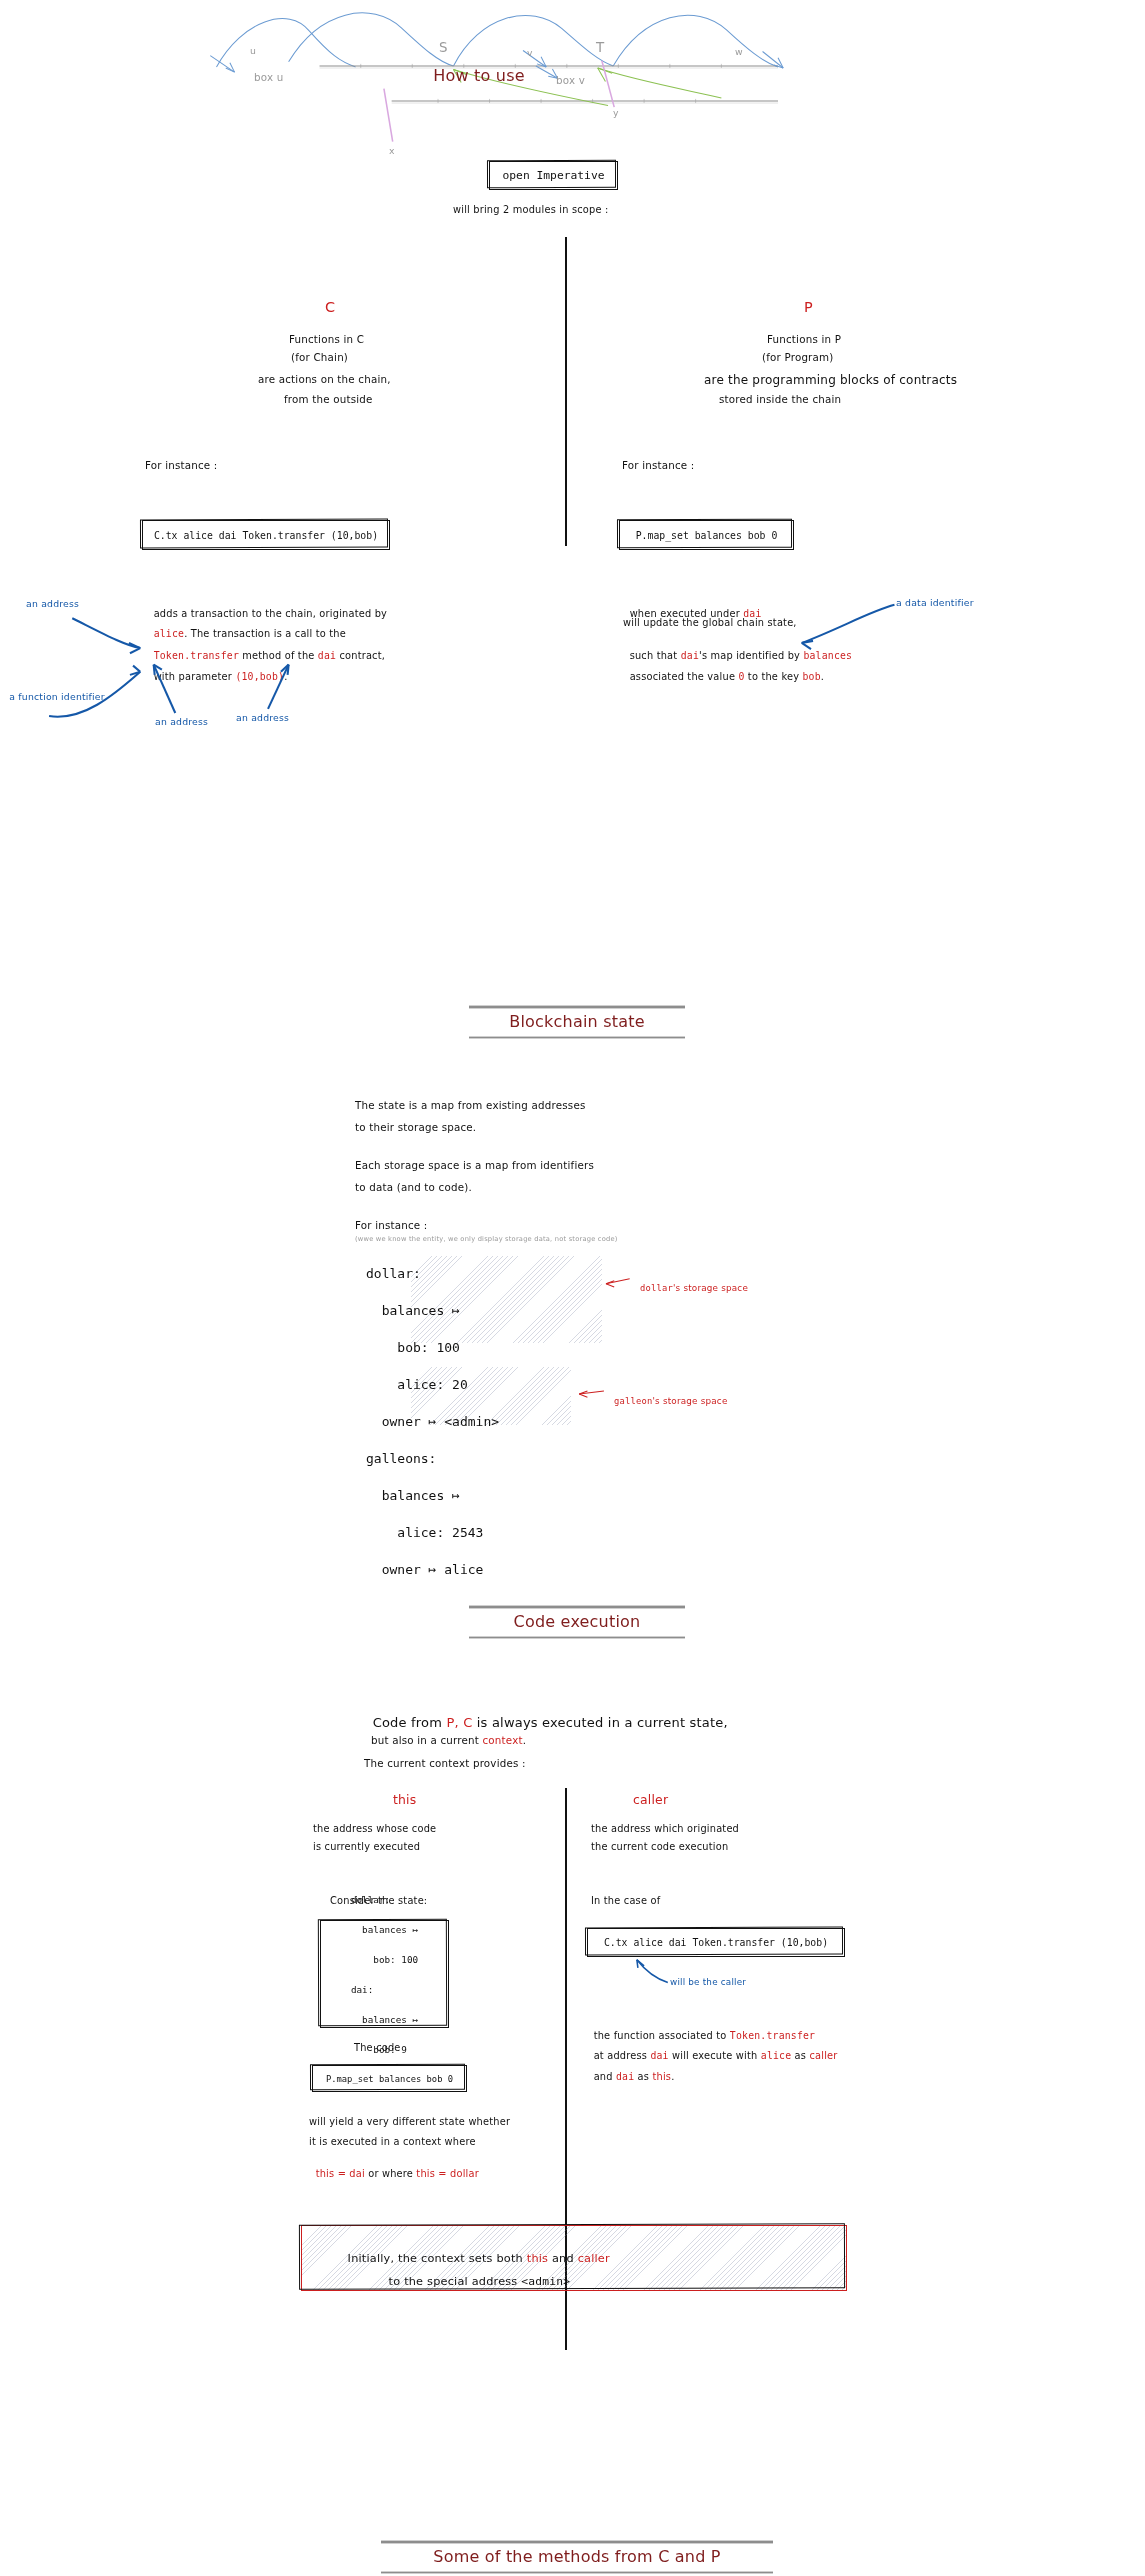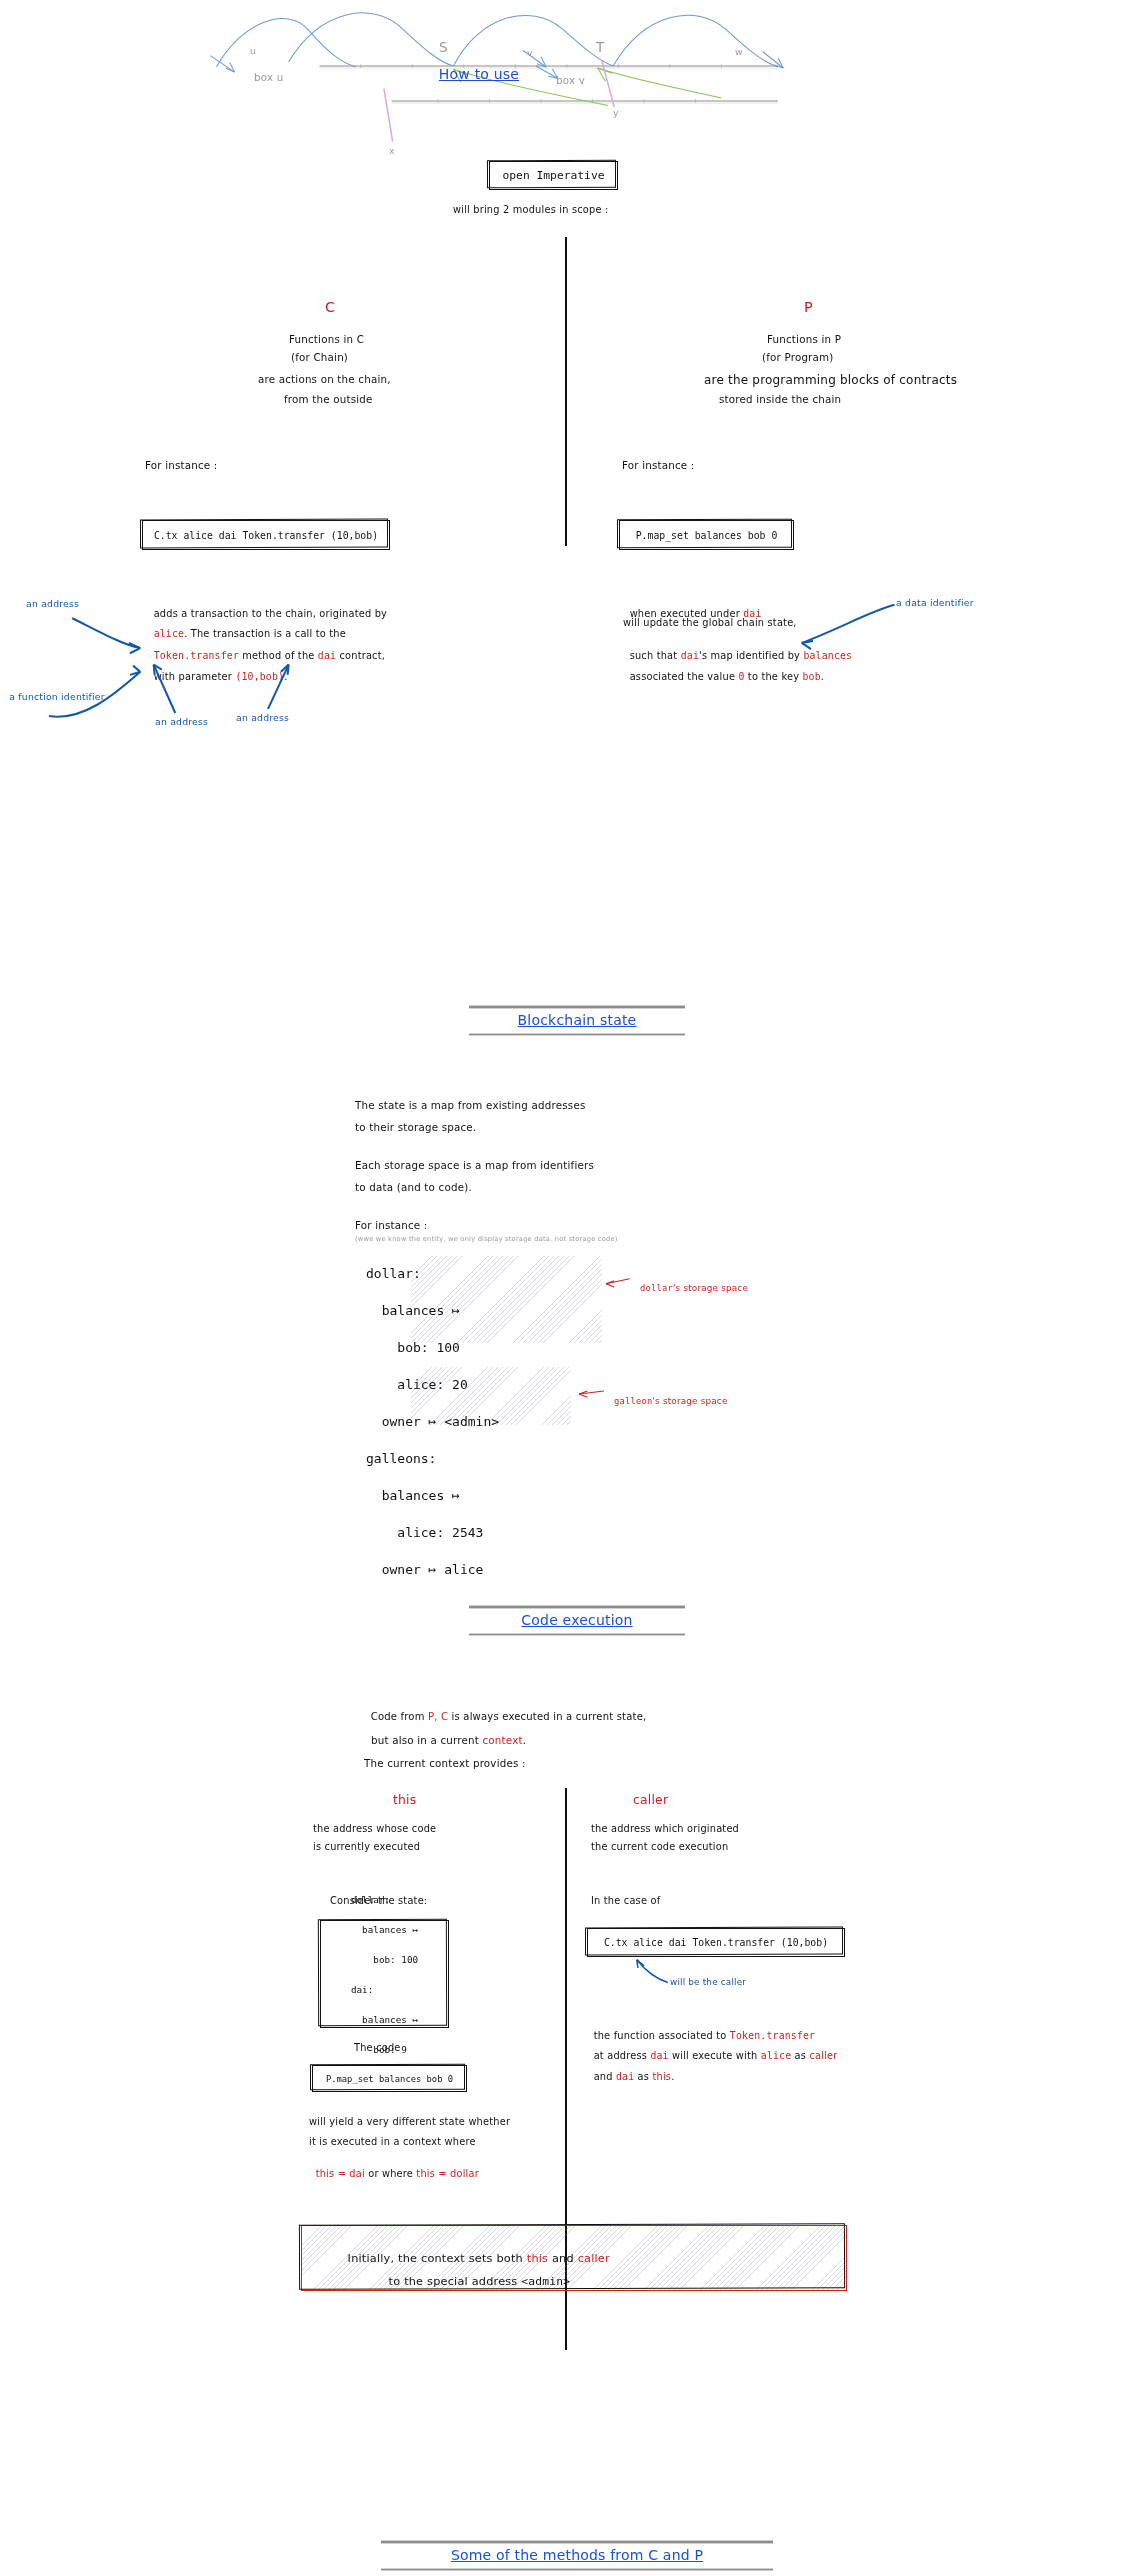--- a/index.html
+++ b/index.html
@@ -7,21 +7,21 @@
     width:1146px; height:4074px; position:relative; overflow:hidden;
     font-family:"DejaVu Sans", sans-serif;
     color:#111;
   }
   .hand{ font-family:"DejaVu Sans", sans-serif; letter-spacing:0.2px; }
   .mono{ font-family:"DejaVu Sans Mono", monospace; }
 
   
   .sec{ position:absolute; text-align:center; }
   .sec .rule{ height:1.5px; background:#8d8d8d; border-top:0.5px solid #cfcfcf; border-bottom:0.5px solid #cfcfcf;}
-  .sec .ttl{ color:#1d4ed8; font-size:14px; padding:3.6px 0 4.6px; white-space:nowrap;text-decoration:underline;}
+  .sec .ttl{ color:#7f1d1d; font-size:16px; padding:3.6px 0 4.6px; white-space:nowrap;}
 
   
   .sbox{ position:absolute; background:#fff; border:1.5px solid #111; box-sizing:border-box;
          display:flex; align-items:center; justify-content:center; }
   .sbox:before{ content:""; position:absolute; left:-2.6px; top:-2.1px; right:1px; bottom:1.5px;
          border:1px solid #111; transform:rotate(-.18deg); pointer-events:none; }
   .sbox .code{ position:relative; z-index:2; font-family:"DejaVu Sans Mono", monospace; font-size:11.3px; color:#111; white-space:pre;}
 
   .txt{ position:absolute; white-space:pre; }
   .red{ color:#cc1f1f; }
@@ -232,21 +232,21 @@
       <path d="M1124 2706 L1140 2712"></path>
   </g>
 </svg>
 
 <div class="sec" style="left:469px;top:1605px;width:216px;">
   <div class="rule"></div>
   <div class="ttl hand">Code execution</div>
   <div class="rule"></div>
 </div>
 
-<div class="txt hand" style="left:364px;top:1700px;font-size:10px;text-align:right;">
+<div class="txt hand" style="left:364px;top:1700px;font-size:13px;text-align:right;">
   <span>Code from </span><span class="red">P, C</span><span> is always executed in a current state,</span>
 </div>
 <div class="txt hand" style="left:364px;top:1722px;font-size:10.3px;">
   <span>but also in a current </span><span class="red">context</span><span>.</span>
 </div>
 <div class="txt hand" style="left:364px;top:1757px;font-size:10.3px;">The current context provides :</div>
 
 <div class="vline" style="left:565px;top:1788px;height:562px;"></div>
 
 <div class="txt red hand" style="left:393px;top:1792px;font-size:12.4px;">this</div>

